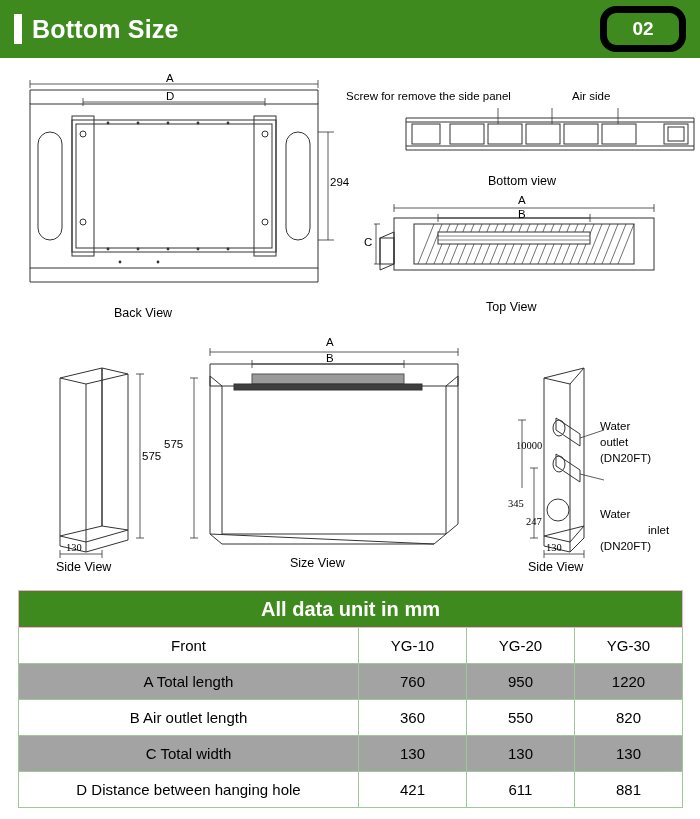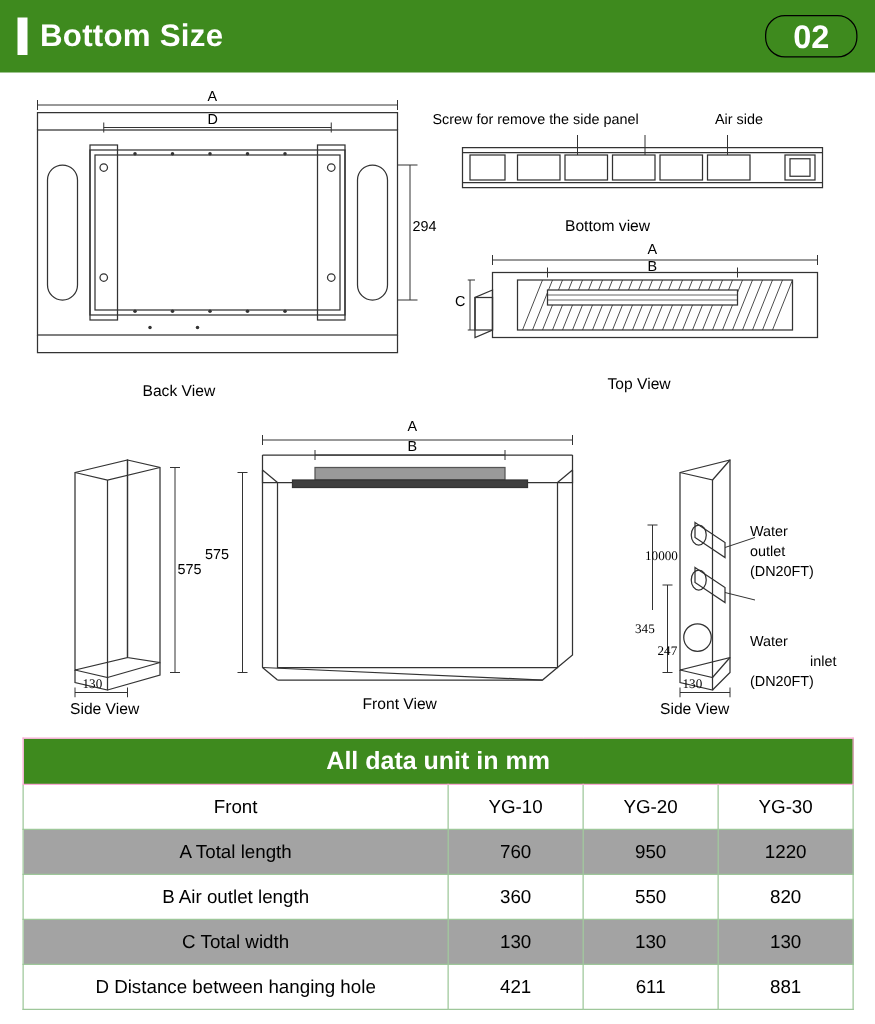--- a/index.html
+++ b/index.html
@@ -41,24 +41,24 @@
   .header-title {
     color: #ffffff;
     font-size: 25px;
     font-weight: bold;
     letter-spacing: 0.2px;
   }
   .page-badge {
     margin-right: 14px;
     width: 72px;
     height: 32px;
-    border: 1px solid #000000;
+    border: 7px solid #000000;
     border-radius: 16px;
     color: #ffffff;
-    font-size: 26px;
+    font-size: 19px;
     font-weight: bold;
     display: flex;
     align-items: center;
     justify-content: center;
   }
 
   
   .drawings {
     position: absolute;
     left: 0; top: 58px;
@@ -180,21 +180,21 @@
         <path d="M300 56 L316 56 M300 164 L316 164" stroke-width="0.8"></path>
         <path d="M310 56 L310 164" stroke-width="0.8"></path>
       </g>
     </svg>
     <div class="lbl" style="left:148px; top:-4px;">A</div>
     <div class="lbl" style="left:148px; top:14px;">D</div>
     <div class="lbl" style="left:312px; top:100px;">294</div>
     <div class="cap" style="left:96px; top:230px;">Back View</div>
   </div>
 
-  <div class="dwg" style="left:366px; top:48px;">
+  <div class="dwg" style="left:402px; top:48px;">
     <svg width="296" height="60" viewBox="0 0 296 60">
       <g fill="none" stroke="#333" stroke-width="1">
 
         <path d="M4 12 L292 12 L292 44 L4 44 Z"></path>
         <path d="M4 16 L292 16"></path>
         <path d="M4 40 L292 40"></path>
 
         <rect x="10" y="18" width="28" height="20"></rect>
 
         <rect x="262" y="18" width="24" height="20"></rect>
@@ -324,21 +324,21 @@
         <path d="M92 26 L244 26" stroke-width="0.8"></path>
         <path d="M92 22 L92 30 M244 22 L244 30" stroke-width="0.8"></path>
 
         <path d="M34 40 L34 200" stroke-width="0.8"></path>
         <path d="M30 40 L38 40 M30 200 L38 200" stroke-width="0.8"></path>
       </g>
     </svg>
     <div class="lbl" style="left:166px; top:-2px;">A</div>
     <div class="lbl" style="left:166px; top:14px;">B</div>
     <div class="lbl" style="left:4px; top:100px;">575</div>
-    <div class="cap" style="left:130px; top:218px;">Front View</div>
+    <div class="cap" style="left:130px; top:218px;">Size View</div>
   </div>
 
   <div class="dwg" style="left:508px; top:300px;">
     <svg width="130" height="200" viewBox="0 0 130 200">
       <g fill="none" stroke="#333" stroke-width="1">
 
         <path d="M36 20 L76 10 L76 168 L36 178 Z"></path>
         <path d="M36 20 L62 26 L62 184 L36 178"></path>
         <path d="M62 26 L76 10 M62 184 L76 168"></path>
 

